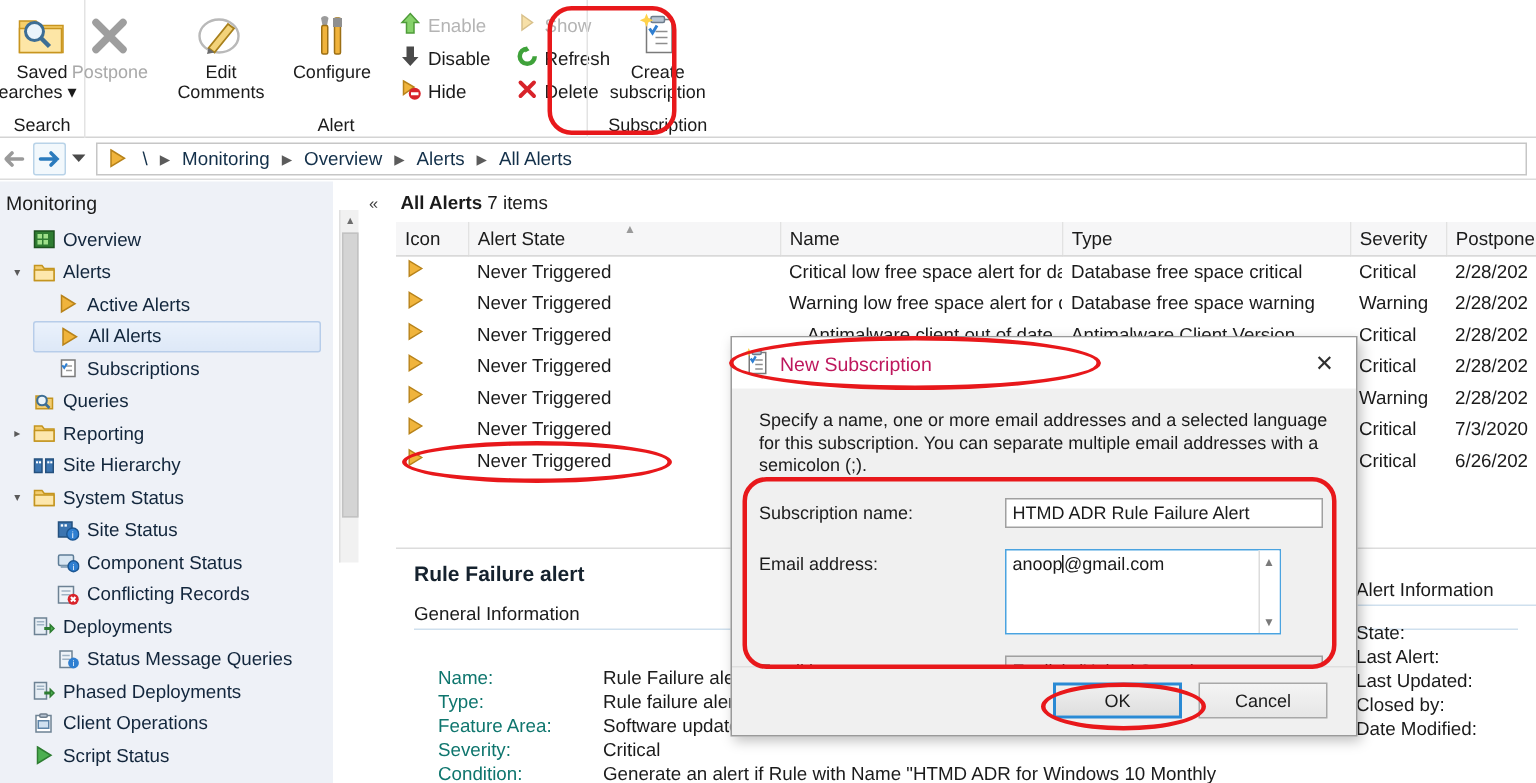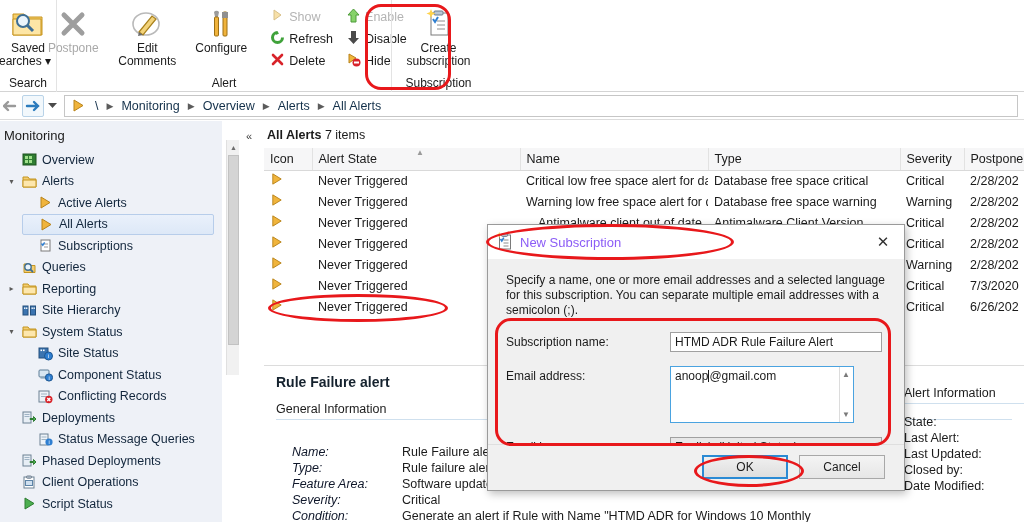--- a/index.html
+++ b/index.html
@@ -102,39 +102,39 @@
   .bell { display:inline-block; }
 
   
   .detail {
     position: absolute; left: 264px; top: 365px; width: 760px; height: 157px;
     background: #ffffff; border-top: 1px solid #dcdcdc;
   }
   .detail-title { font-size: 14px; font-weight: bold; padding: 8px 0 0 12px; color: #15222e; }
   .sec-head { font-size: 12.5px; color: #1b1b1b; margin: 12px 12px 0 12px; padding-bottom: 3px; border-bottom: 1px solid #cfe0ee; }
   .kv { display: flex; font-size: 12.5px; line-height: 16px; }
-  .kv .k { width: 110px; color: #0f172a; font-style: italic; }
+  .kv .k { width: 110px; color: #0f766e; }
   .kv .v { color: #1b1b1b; white-space: nowrap; }
   .detail-left { position: absolute; left: 28px; top: 78px; width: 600px; }
   .detail-right { position: absolute; left: 640px; top: 0px; width: 400px; }
   .sec-head-r { font-size: 12.5px; color: #1b1b1b; margin: 20px 0 0 0; padding-bottom: 3px; border-bottom: 1px solid #cfe0ee; width: 360px;}
   .kv-r { display: flex; font-size: 12.5px; line-height: 16px; }
   .kv-r .k { width: 120px; }
 
   
   .dialog {
     position: absolute; left: 487px; top: 224px; width: 418px; height: 267px;
     background: #f0f0f0; border: 1px solid #9a9a9a;
     box-shadow: 2px 3px 8px rgba(0,0,0,.25);
   }
   .dlg-title {
     height: 34px; background: #ffffff; display: flex; align-items: center;
     padding-left: 8px; gap: 7px;
   }
-  .dlg-title .t { font-size: 13px; color: #8b5cf6; }
+  .dlg-title .t { font-size: 13px; color: #be185d; }
   .dlg-close { position: absolute; right: 0; top: 0; width: 42px; height: 34px;
                display: flex; align-items: center; justify-content: center; font-size: 15px; color: #303030; }
   .dlg-body { padding: 14px 18px 0 18px; }
   .dlg-desc { font-size: 12px; line-height: 15px; color: #1b1b1b; }
   .frow { display: flex; align-items: flex-start; margin-top: 14px; }
   .frow .flabel { width: 164px; font-size: 12px; padding-top: 3px; color: #1b1b1b; }
   .tinput {
     width: 212px; height: 20px; border: 1px solid #a0a0a0; background: #ffffff;
     font-size: 12px; padding: 0 4px; line-height: 18px; color: #1b1b1b;
   }
@@ -220,48 +220,20 @@
               <svg width="28" height="32" viewBox="0 0 28 32">
                 <path d="M7 4 a3 3 0 0 1 5 0 l-1 5 h-3 z" fill="#9b9b9b"></path>
                 <rect x="7.5" y="9" width="4" height="19" rx="1" fill="#f0b33c" stroke="#9c6f14"></rect>
                 <rect x="16" y="4" width="4" height="24" rx="1" fill="#f0b33c" stroke="#9c6f14"></rect>
                 <rect x="15" y="4" width="6" height="6" fill="#8f8f8f"></rect>
               </svg>
             </div>
             <div class="biglabel">Configure</div>
           </div>
 
-          <div class="smallcol" style="margin-left:10px;">
-            <div class="smallbtn disabled">
-              <span>
-                <svg width="15" height="15" viewBox="0 0 15 15">
-                    <path d="M4 2 l7 5 -7 5 z" fill="#f7e0a8" stroke="#d8c08a"></path>
-                  </svg>
-              </span>
-              <span class="slabel">Show</span>
-            </div>
-            <div class="smallbtn">
-              <span>
-                <svg width="15" height="15" viewBox="0 0 15 15">
-                  <path d="M12.5 7.5 A5 5 0 1 1 7.5 2.5" fill="none" stroke="#3fa23a" stroke-width="3"></path>
-                  <path d="M7 1 l2 2.5 -3 1.5 z" fill="#3fa23a"></path>
-                </svg>
-              </span>
-              <span class="slabel">Refresh</span>
-            </div>
-            <div class="smallbtn">
-              <span>
-                <svg width="15" height="15" viewBox="0 0 15 15">
-                    <path d="M3 3 L12 12 M12 3 L3 12" stroke="#d8232a" stroke-width="2.6" stroke-linecap="round"></path>
-                  </svg>
-              </span>
-              <span class="slabel">Delete</span>
-            </div>
-          </div>
-
           <div class="smallcol" style="margin-left:6px;">
             <div class="smallbtn disabled">
               <span>
                 <svg width="15" height="15" viewBox="0 0 15 15">
                     <path d="M7.5 1 L13 7 H10 V14 H5 V7 H2 z" fill="#86d26a" stroke="#4f9c3a"></path>
                   </svg>
               </span>
               <span class="slabel">Enable</span>
             </div>
             <div class="smallbtn">
@@ -274,20 +246,48 @@
             </div>
             <div class="smallbtn">
               <span>
                 <svg width="15" height="15" viewBox="0 0 15 15">
                   <path d="M3 2 l7 4 -7 5 z" fill="#f0b43c" stroke="#b8831a"></path>
                   <circle cx="10.5" cy="10.5" r="4" fill="#d8232a"></circle>
                   <rect x="8" y="9.5" width="5" height="2" fill="#ffffff"></rect>
                 </svg>
               </span>
               <span class="slabel">Hide</span>
+            </div>
+          </div>
+
+          <div class="smallcol" style="margin-left:10px;">
+            <div class="smallbtn disabled">
+              <span>
+                <svg width="15" height="15" viewBox="0 0 15 15">
+                    <path d="M4 2 l7 5 -7 5 z" fill="#f7e0a8" stroke="#d8c08a"></path>
+                  </svg>
+              </span>
+              <span class="slabel">Show</span>
+            </div>
+            <div class="smallbtn">
+              <span>
+                <svg width="15" height="15" viewBox="0 0 15 15">
+                  <path d="M12.5 7.5 A5 5 0 1 1 7.5 2.5" fill="none" stroke="#3fa23a" stroke-width="3"></path>
+                  <path d="M7 1 l2 2.5 -3 1.5 z" fill="#3fa23a"></path>
+                </svg>
+              </span>
+              <span class="slabel">Refresh</span>
+            </div>
+            <div class="smallbtn">
+              <span>
+                <svg width="15" height="15" viewBox="0 0 15 15">
+                    <path d="M3 3 L12 12 M12 3 L3 12" stroke="#d8232a" stroke-width="2.6" stroke-linecap="round"></path>
+                  </svg>
+              </span>
+              <span class="slabel">Delete</span>
             </div>
           </div>
         </div>
         <div class="rgroup-label">Alert</div>
       </div>
 
       <div class="rgroup" style="width:94px;">
         <div class="rgroup-body">
           <div class="bigbtn" style="width:82px;">
             <div class="bigicon">

